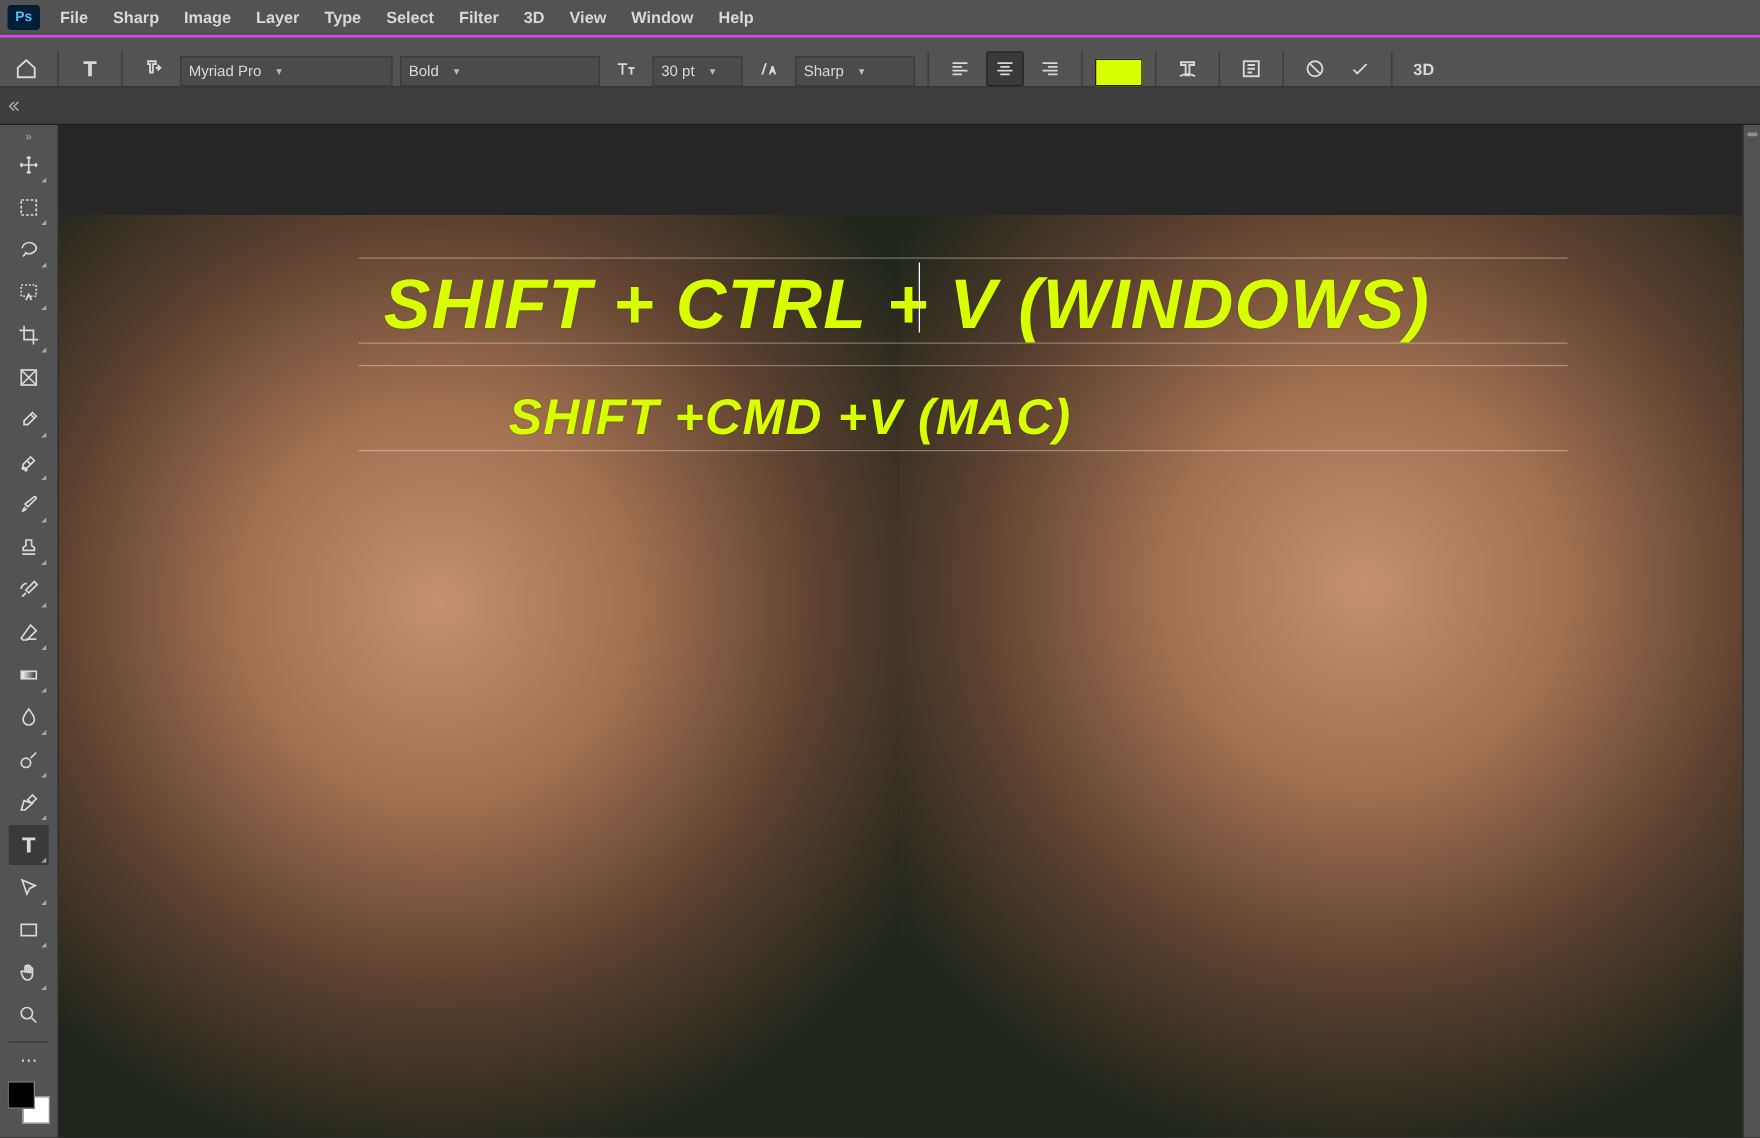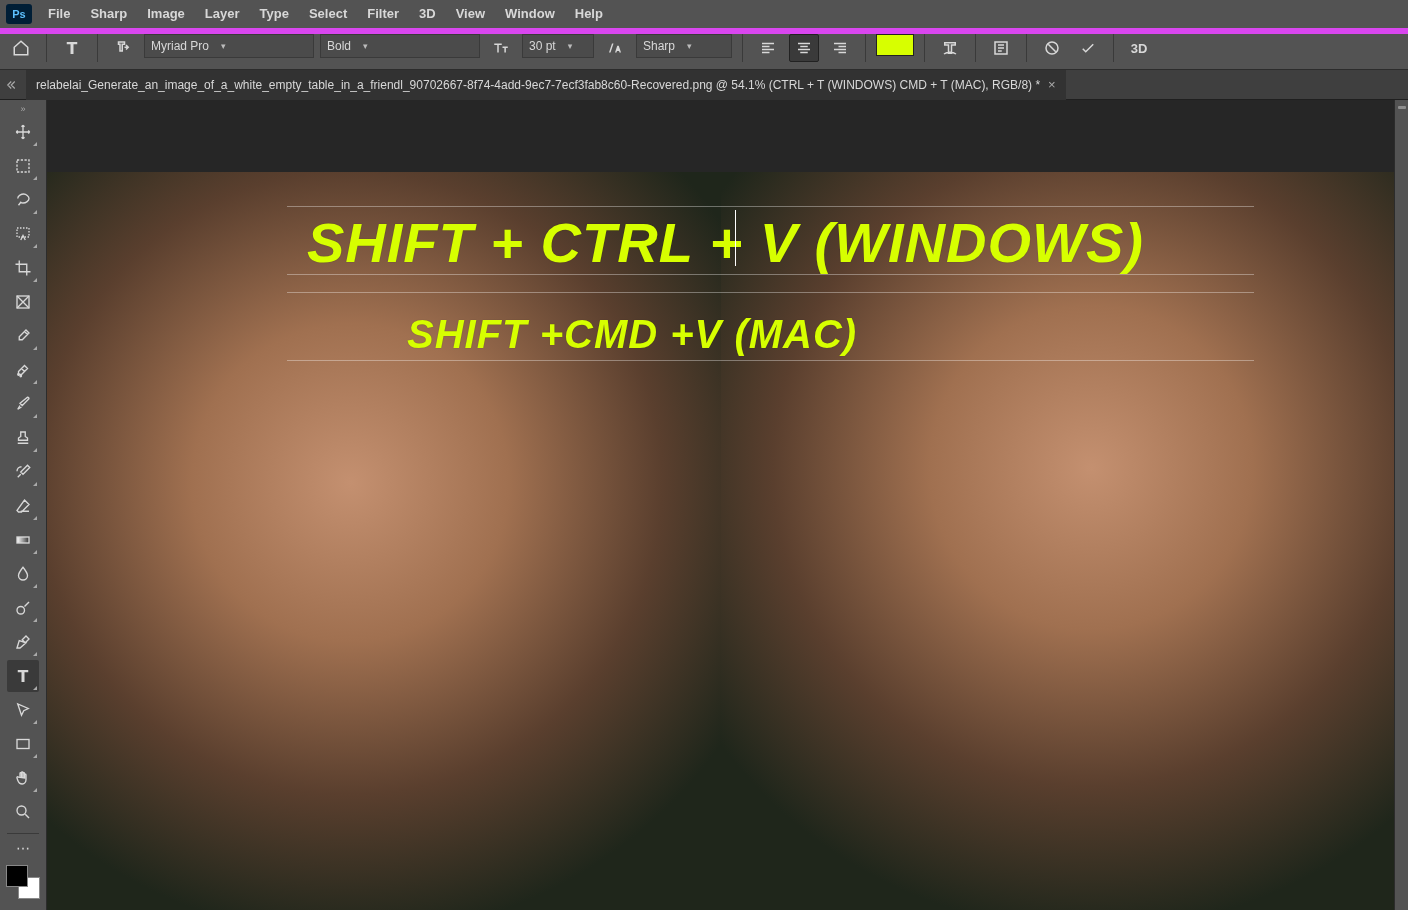--- a/index.html
+++ b/index.html
@@ -4,21 +4,21 @@
 <style>
 * { margin: 0; padding: 0; box-sizing: border-box; font-family: -apple-system, "Segoe UI", Arial, sans-serif; }
 html, body { width: 1408px; height: 910px; background: #323232; color: #d8d8d8; overflow: hidden; }
 
 
 .menubar { height: 28px; background: #535353; display: flex; align-items: center; font-size: 13px; }
 .menubar .logo { width: 26px; height: 20px; margin: 1px 6px; background: #001e36; border-radius: 3px; display: flex; align-items: center; justify-content: center; color: #5cc1ff; font-weight: bold; font-size: 11px; }
 .menubar .mitem { padding: 0 10px; height: 28px; line-height: 28px; cursor: default; font-weight: bold; }
 
 
-.optbar { height: 42px; background: #535353; border-top: 6px solid #d946ef; border-bottom: 1px solid #2c2c2c; display: flex; align-items: flex-start; padding: 0 6px; gap: 6px; }
+.optbar { height: 42px; background: #535353; border-top: 2px solid #d946ef; border-bottom: 1px solid #2c2c2c; display: flex; align-items: flex-end; padding: 0 6px; gap: 6px; }
 .divider { width: 1px; height: 28px; background: #3a3a3a; margin: 0 4px; }
 .iconbtn { width: 30px; height: 28px; display: flex; align-items: center; justify-content: center; color: #d8d8d8; border: 1px solid transparent; border-radius: 2px; }
 .iconbtn.sel { background: #3a3a3a; border: 1px solid #222; }
 .iconbtn svg { width: 18px; height: 18px; }
 .dd { display: flex; align-items: center; border: 1px solid #3a3a3a; background: #4b4b4b; height: 24px; padding: 0 6px; font-size: 12px; gap: 6px; }
 .dd .ddval { }
 .dd .ddarrow { font-size: 9px; color: #bbb; margin-left: 6px; }
 .swatch { width: 38px; height: 22px; border: 1px solid #222; }
 
 
@@ -167,24 +167,20 @@
       </svg>
     </div>
   <div class="divider"></div>
   <div class="iconbtn" style="font-size:13px;font-weight:600">3D</div>
 </div>
 
 <div class="tabrow">
   <svg class="chevleft" viewBox="0 0 24 24" fill="none" stroke="#aaa" stroke-width="2">
       <path d="M9 6l6 6-6 6M15 6l6 6-6 6" transform="scale(-1,1) translate(-24,0)"></path>
     </svg>
-  <div class="doc-tab">
-    <span>relabelai_Generate_an_image_of_a_white_empty_table_in_a_friendl_90702667-8f74-4add-9ec7-7ecf3fab8c60-Recovered.png @ 54.1% (CTRL + T (WINDOWS) CMD + T (MAC), RGB/8) *</span>
-    <span class="close">×</span>
-  </div>
 </div>
 
 <div class="main">
 
   <div class="lefttools">
     <div style="width:14px;height:10px;color:#aaa;font-size:9px;text-align:center">»</div>
     <div class="tool">
         <svg viewBox="0 0 24 24" fill="none" stroke="currentColor" stroke-width="1.8">
           <path d="M12 3v18M3 12h18M12 3l-2 2M12 3l2 2M12 21l-2-2M12 21l2-2M3 12l2-2M3 12l2 2M21 12l-2-2M21 12l-2 2"></path>
         </svg>

